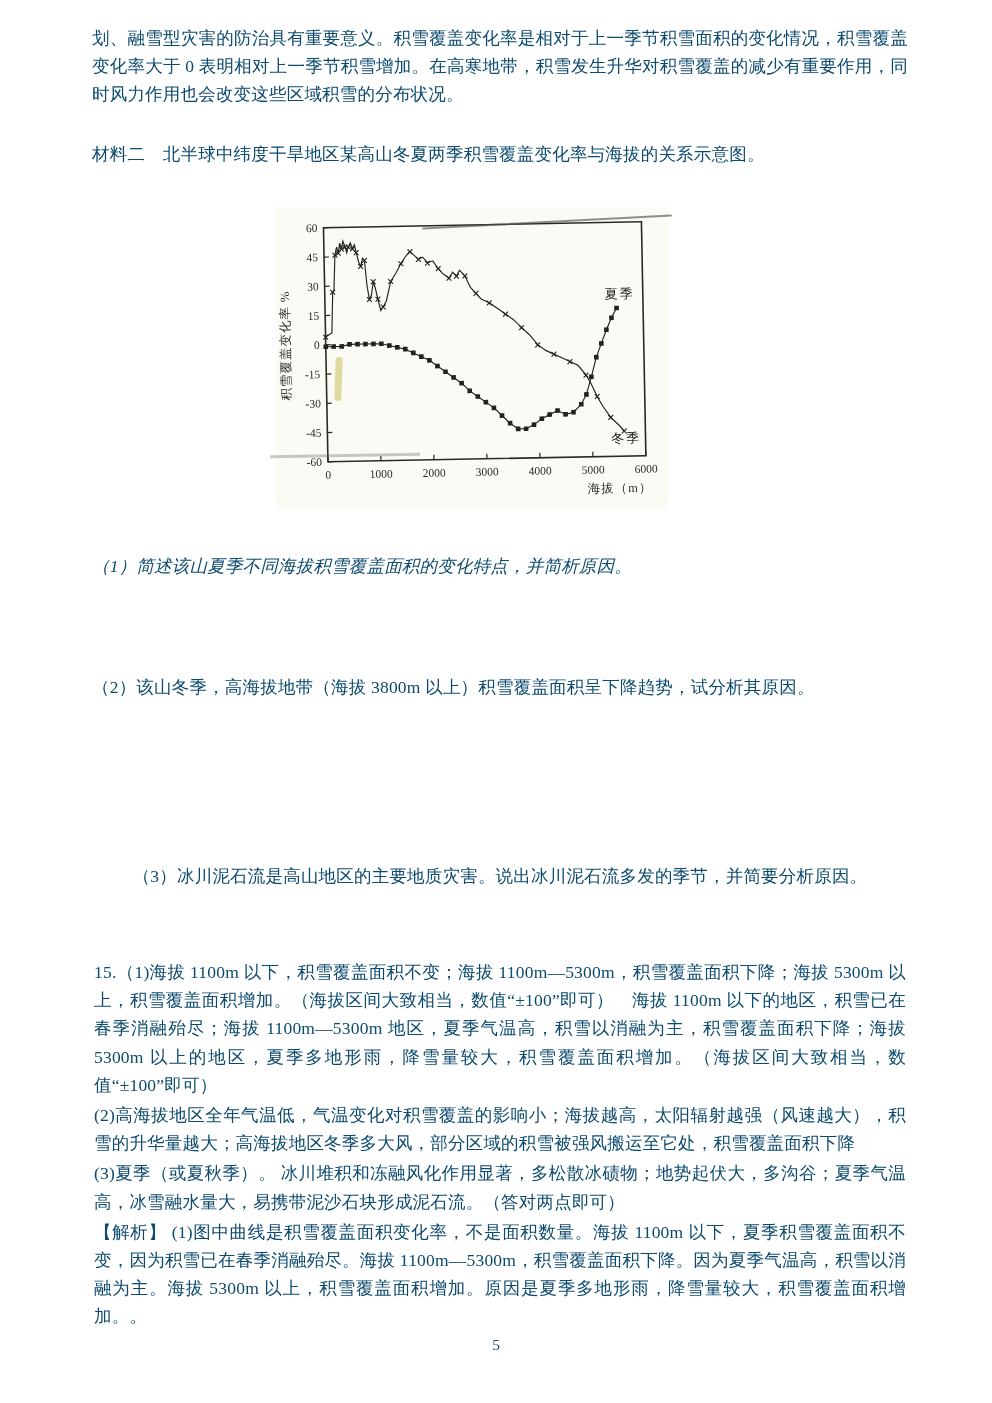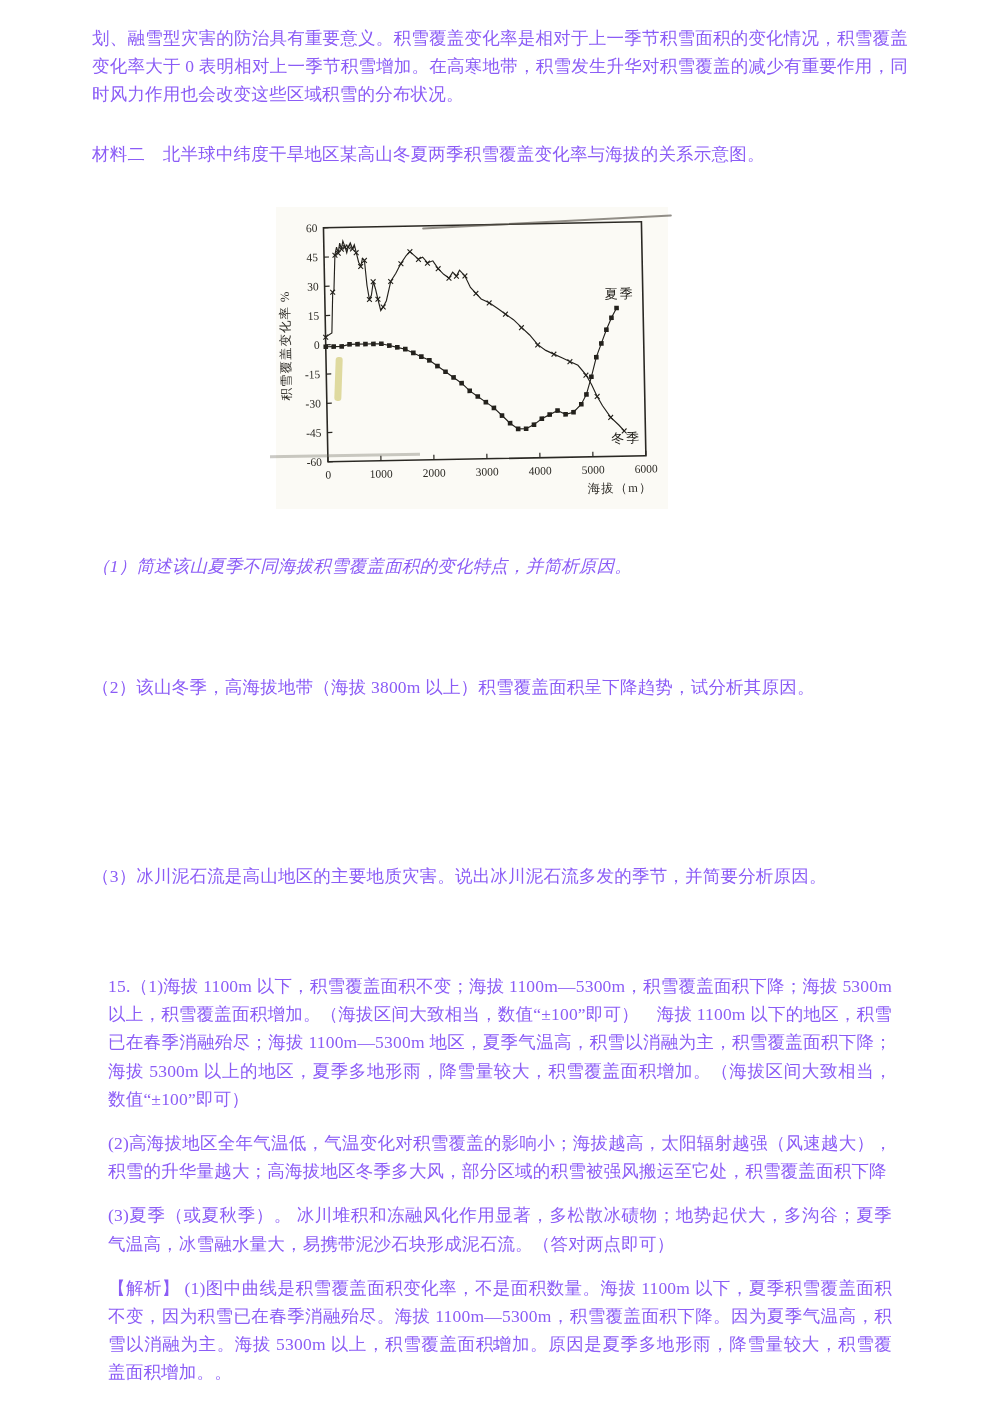--- a/index.html
+++ b/index.html
@@ -2,34 +2,34 @@
 <html><head>
 <meta charset="utf-8">
 <style>
   html,body{margin:0;padding:0;background:#e8e8e8;}
   .page{
     position:relative;
     width:992px;height:1403px;
     margin:0 auto;
     background:#ffffff;
     font-family:"Liberation Serif","DejaVu Serif",serif;
-    color:#8b5cf6;
+    color:#0c4a6e;
     overflow:hidden;
   }
   .para{
     position:absolute;
     left:92px;width:816px;
     margin:0;
     font-size:17.5px;
     line-height:28.2px;
     text-align:justify;
     letter-spacing:0.2px;
   }
   .single{text-align:left;margin-top:32px;}
-  .answers p{margin:16px;}
+  .answers p{margin:2px;}
   .chart-wrap{
     position:absolute;
     top:207px;left:276px;
     width:392px;height:302px;
     background:#fbfaf5;
   }
   .chart-wrap svg{display:block;transform:rotate(-1.1deg);}
   .scan-streak{
     position:absolute;
     top:14px;left:146px;
@@ -194,21 +194,21 @@
       </svg>
     <div class="scan-streak"></div>
     <div class="scan-streak2"></div>
     <div class="yellow-smudge"></div>
   </div>
 
   <p class="para single" style="top:520px;font-style:italic;">（1）简述该山夏季不同海拔积雪覆盖面积的变化特点，并简析原因。</p>
 
   <p class="para single" style="top:641px;">（2）该山冬季，高海拔地带（海拔 3800m 以上）积雪覆盖面积呈下降趋势，试分析其原因。</p>
 
-  <p class="para single" style="top:830px;">（3）冰川泥石流是高山地区的主要地质灾害。说出冰川泥石流多发的季节，并简要分析原因。</p>
+  <p class="para single" style="top:830px;text-align:center;">（3）冰川泥石流是高山地区的主要地质灾害。说出冰川泥石流多发的季节，并简要分析原因。</p>
 
   <div class="answers para" style="top:956px;">
     <p>15.（1)海拔 1100m 以下，积雪覆盖面积不变；海拔 1100m—5300m，积雪覆盖面积下降；海拔 5300m 以上，积雪覆盖面积增加。（海拔区间大致相当，数值“±100”即可）　海拔 1100m 以下的地区，积雪已在春季消融殆尽；海拔 1100m—5300m 地区，夏季气温高，积雪以消融为主，积雪覆盖面积下降；海拔 5300m 以上的地区，夏季多地形雨，降雪量较大，积雪覆盖面积增加。（海拔区间大致相当，数值“±100”即可）</p>
     <p>(2)高海拔地区全年气温低，气温变化对积雪覆盖的影响小；海拔越高，太阳辐射越强（风速越大），积雪的升华量越大；高海拔地区冬季多大风，部分区域的积雪被强风搬运至它处，积雪覆盖面积下降</p>
     <p>(3)夏季（或夏秋季）。 冰川堆积和冻融风化作用显著，多松散冰碛物；地势起伏大，多沟谷；夏季气温高，冰雪融水量大，易携带泥沙石块形成泥石流。（答对两点即可）</p>
     <p>【解析】 (1)图中曲线是积雪覆盖面积变化率，不是面积数量。海拔 1100m 以下，夏季积雪覆盖面积不变，因为积雪已在春季消融殆尽。海拔 1100m—5300m，积雪覆盖面积下降。因为夏季气温高，积雪以消融为主。海拔 5300m 以上，积雪覆盖面积增加。原因是夏季多地形雨，降雪量较大，积雪覆盖面积增加。。</p>
   </div>
 
   <div class="page-number">5</div>
 

